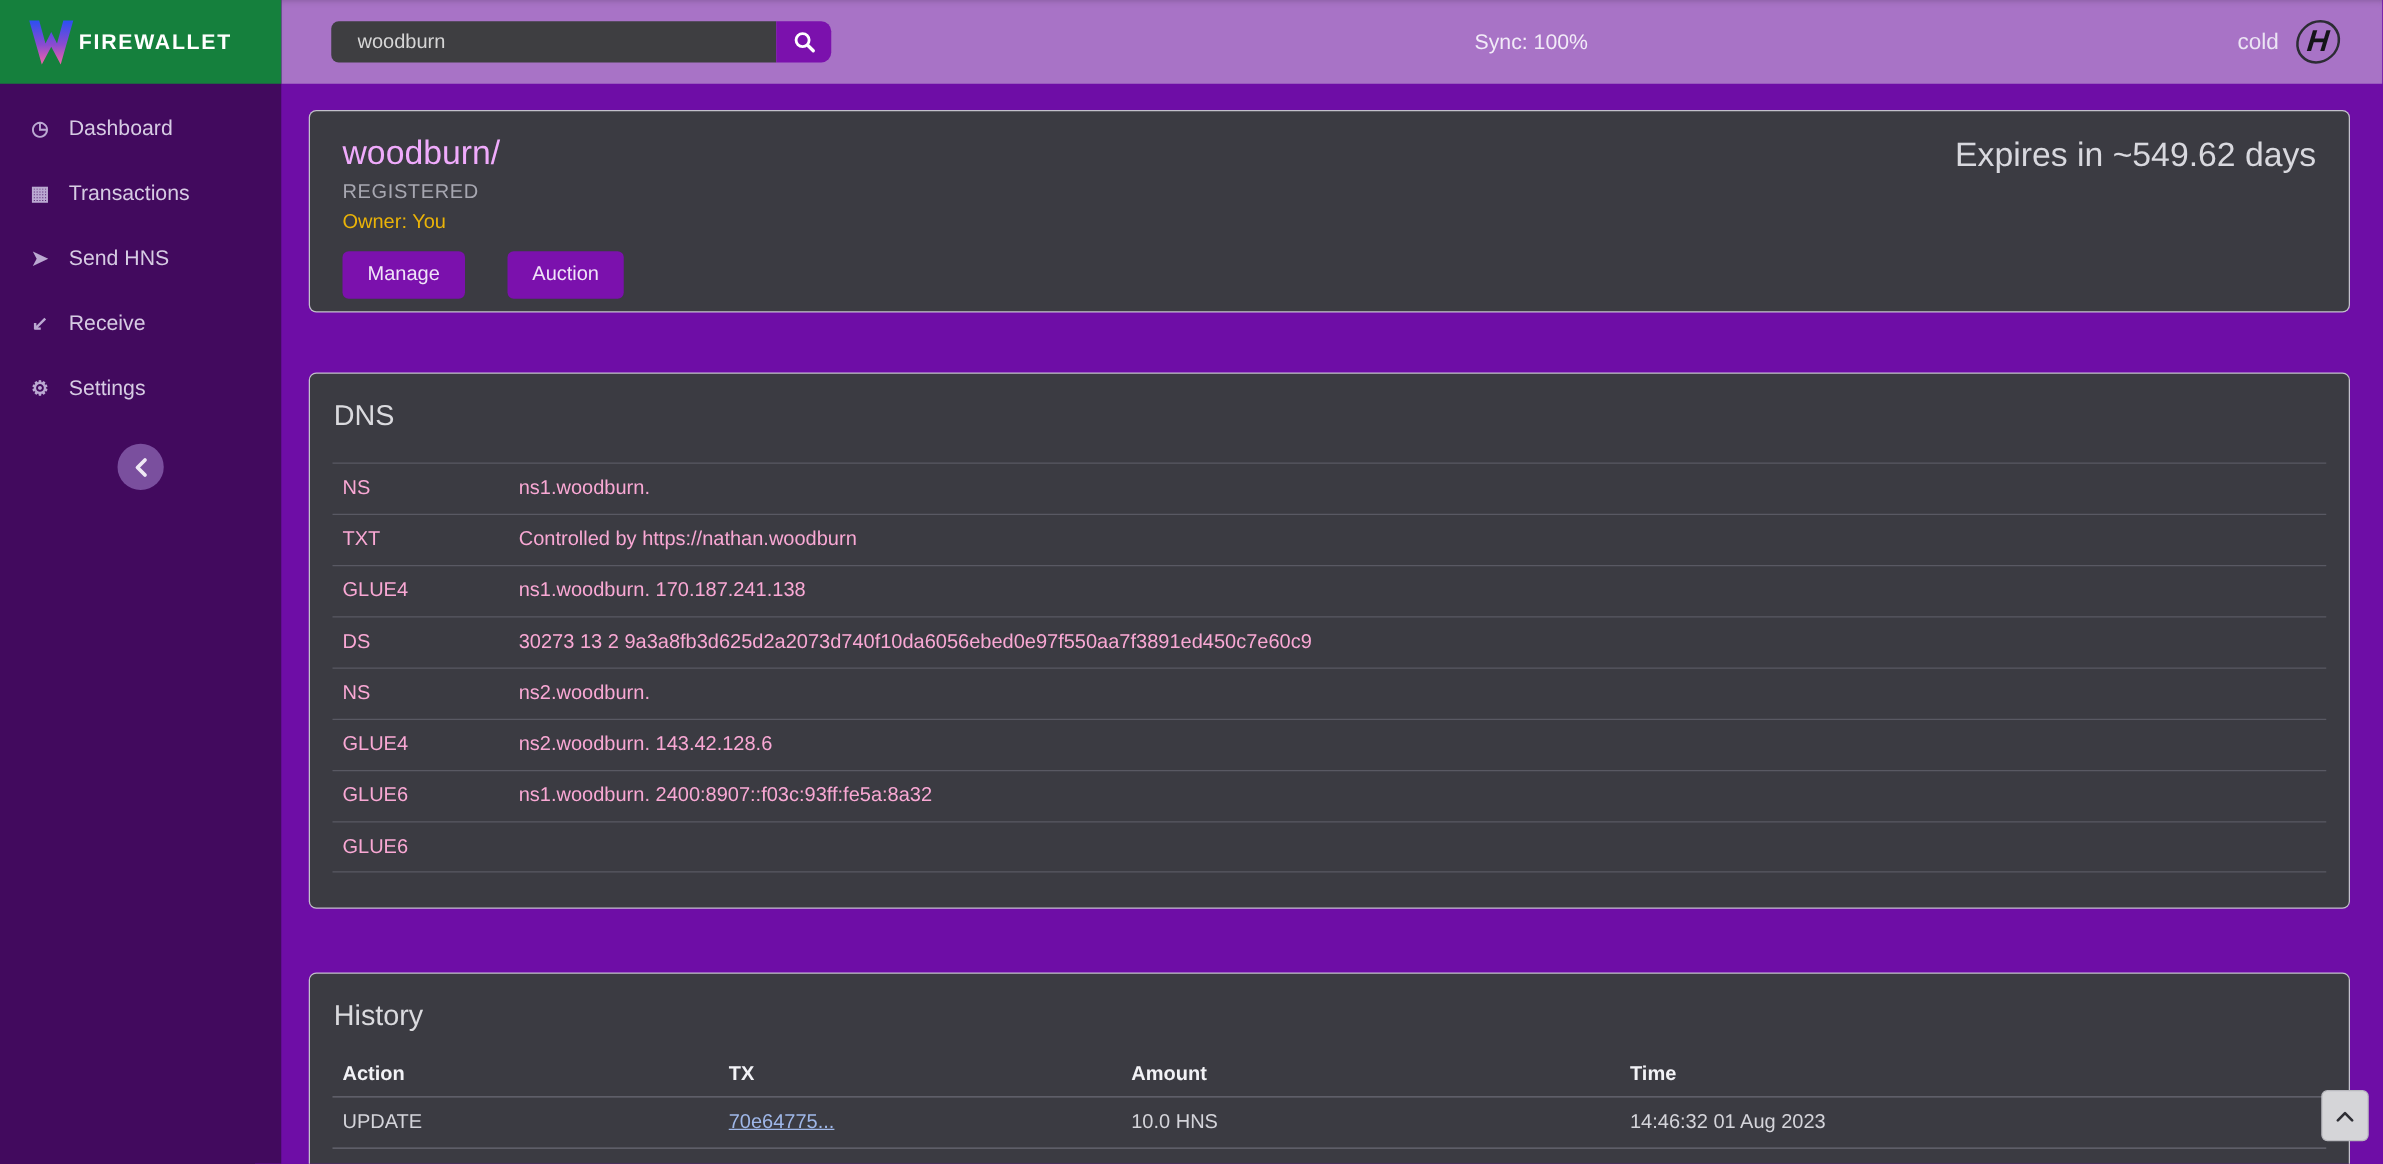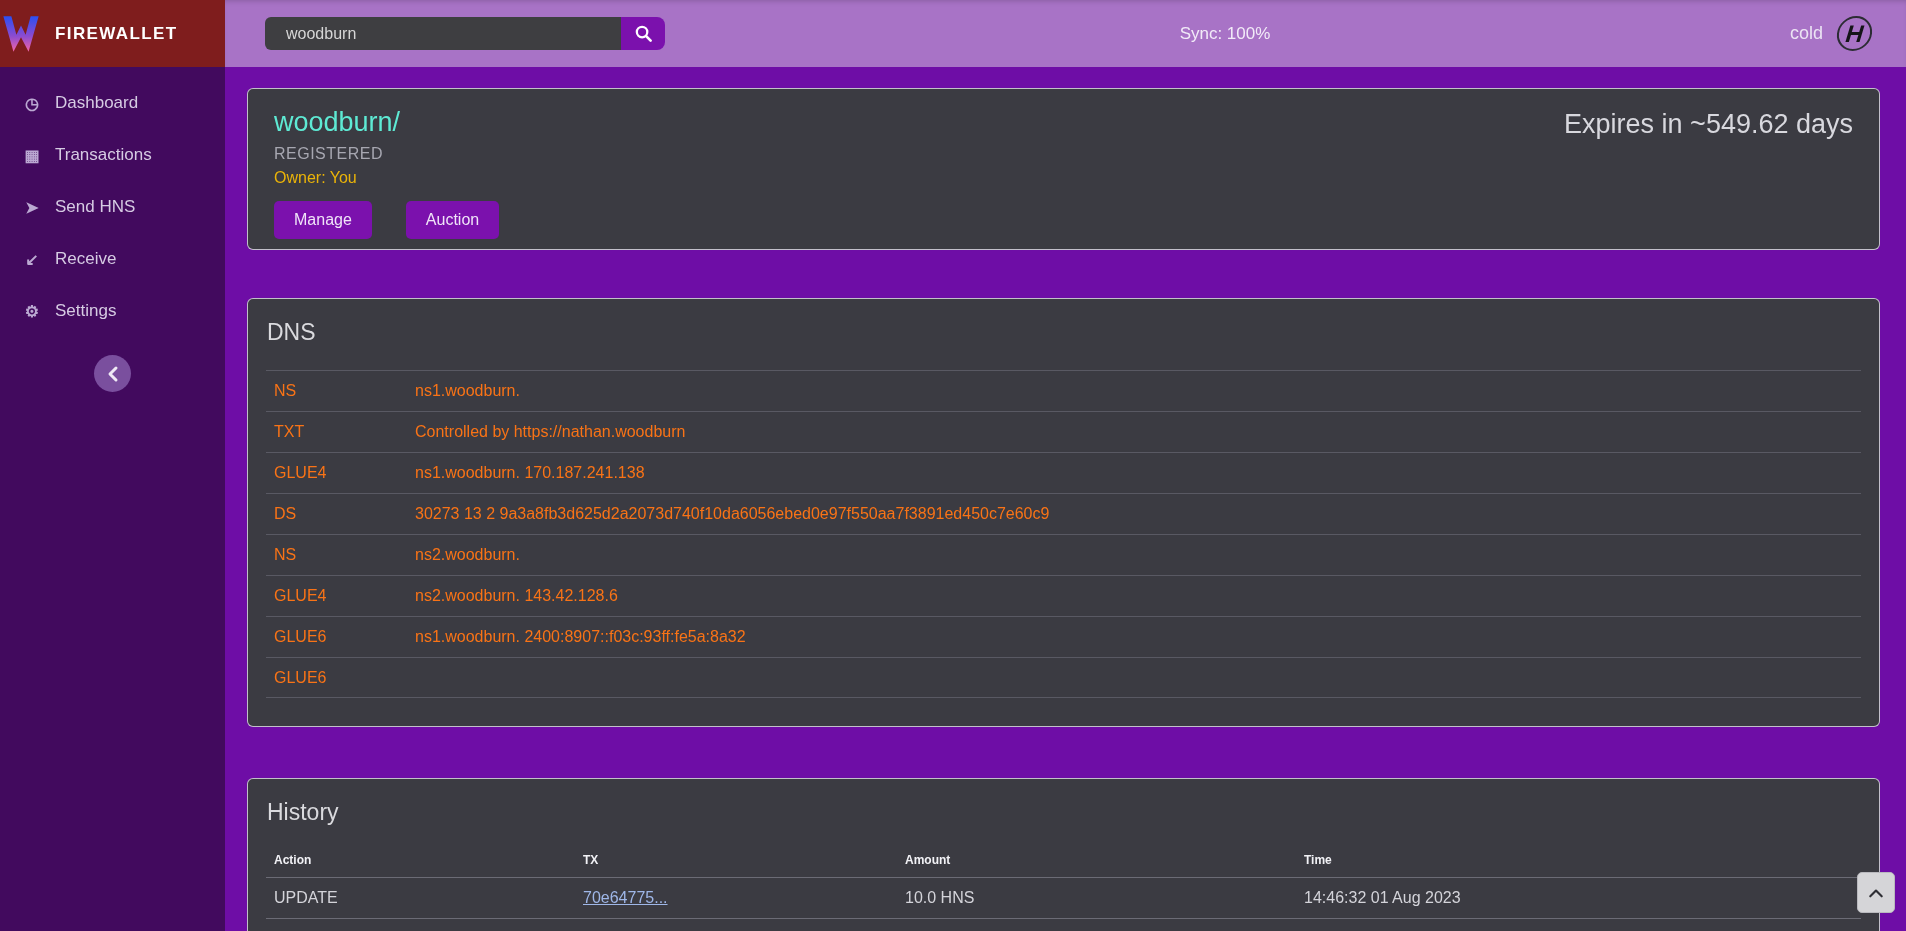--- a/index.html
+++ b/index.html
@@ -10,22 +10,22 @@
     background:#6e0da6;
     -webkit-font-smoothing:antialiased;
   }
 
   
   .sidebar {
     position:absolute; left:0; top:0; width:225px; height:931px;
     background:#420a5e; z-index:5;
   }
   .brand {
-    height:67px; background:#7f1d1d;
-    display:flex; align-items:center; gap:13px;
+    height:67px; background:#15803d;
+    display:flex; align-items:center; padding-left:20px; gap:1px;
   }
   .brand-logo { width:42px; height:42px; display:block; }
   .brand-name {
     color:#ffffff; font-weight:bold; font-size:17px; letter-spacing:1.4px;
   }
   .nav { padding-top:10px; }
   .nav-item {
     display:flex; align-items:center; gap:12px;
     height:52px; padding-left:21px;
     color:#d6cbe3; font-size:17px; cursor:pointer;
@@ -80,51 +80,51 @@
     position:absolute; left:247px; width:1633px;
     background:#3b3b42; border:1px solid rgba(240,238,248,0.75);
     border-radius:6px; color:#d6d6dc; overflow:hidden;
   }
   .card-domain  { top:88px;  height:162px; }
   .card-dns     { top:298px; height:429px; }
   .card-history { top:778px; height:240px; }
 
   
   .card-domain { padding:18px 26px; }
-  .domain-title { font-size:27px; color:#5eead4; font-weight:normal; }
+  .domain-title { font-size:27px; color:#f0abfc; font-weight:normal; }
   .domain-status { margin-top:7px; font-size:16px; color:#a7a7b1; letter-spacing:0.5px; }
   .domain-owner  { margin-top:6px; font-size:16px; color:#eab308; }
   .domain-buttons { margin-top:14px; display:flex; gap:34px; }
   .btn {
     background:#7b11ad; color:#f0e4f8; border:none; border-radius:5px;
     padding:10px 20px; font-size:16px; cursor:pointer;
     font-family:"Liberation Sans", sans-serif;
   }
   .expires { position:absolute; right:26px; top:20px; font-size:27px; color:#d8d8de; }
 
   
   .card-dns, .card-history { padding:20px 18px; }
   .section-title { font-size:23px; color:#dadade; font-weight:normal; padding-left:1px; }
 
   .dns-table { margin-top:24px; }
   .dns-row {
-    display:flex; align-items:center; height:41px; font-size:16px; color:#f97316;
+    display:flex; align-items:center; height:41px; font-size:16px; color:#f9a8d4;
     border-top:1px solid #595963;
   }
   .dns-row:last-child { border-bottom:1px solid #595963; }
   .dns-type { width:149px; padding-left:8px; flex:0 0 149px; }
   .dns-value { flex:1; white-space:nowrap; }
 
   .history-table { margin-top:16px; }
   .history-header, .history-row {
     display:grid; grid-template-columns:317px 322px 399px 1fr;
     align-items:center;
   }
   .history-header {
-    height:36px; font-size:12px; font-weight:bold; color:#f2f2f6;
+    height:36px; font-size:16px; font-weight:bold; color:#f2f2f6;
     border-bottom:1px solid #6b6b75;
   }
   .history-row {
     height:41px; font-size:16px; color:#d4d4da;
     border-bottom:1px solid #6b6b75;
   }
   .history-header > div:first-child, .history-row > div:first-child { padding-left:8px; }
   .tx-link { color:#9fb7e8; text-decoration:underline; cursor:pointer; }
 
   

